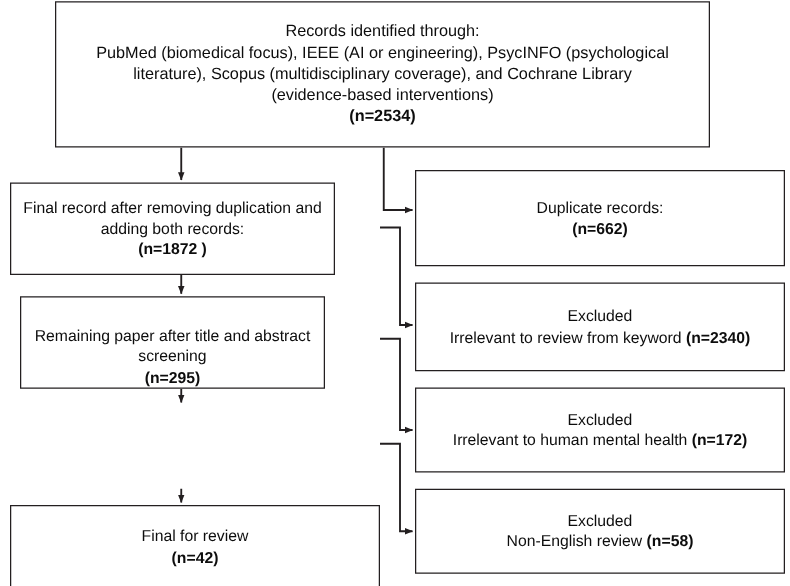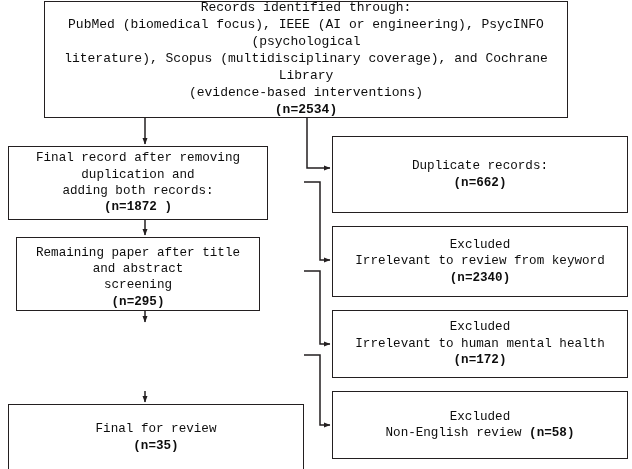--- a/index.html
+++ b/index.html
@@ -32,21 +32,20 @@
     justify-content: center;
     text-align: center;
     color: #0d0d0d;
     line-height: 1.30;
     z-index: 2;
   }
   .node-text {
     display: block;
     padding: 0 6px;
     white-space: pre-line;
-    font-family: Liberation Mono, monospace;
   }
   .bold { font-weight: bold; }
   
   #box-identified {
     left: 44px;  top: 1px;   width: 524px; height: 117px;
     font-size: 13.0px;
   }
   
   #box-final-record {
     left: 8px;   top: 146px; width: 260px; height: 74px;
@@ -123,21 +122,21 @@
 adding both records:</span><br><span class="bold">(n=1872 )</span></span>
   </div>
 
   <div class="node" id="box-title-abstract">
     <span class="node-text"><span>Remaining paper after title and abstract
 screening</span><br><span class="bold">(n=295)</span></span>
   </div>
 
 
   <div class="node" id="box-final-review">
-    <span class="node-text"><span>Final for review</span><br><span class="bold">(n=35)</span></span>
+    <span class="node-text"><span>Final for review</span><br><span class="bold">(n=42)</span></span>
   </div>
 
   <div class="node" id="box-duplicates">
     <span class="node-text"><span>Duplicate records:</span><br><span class="bold">(n=662)</span></span>
   </div>
 
   <div class="node" id="box-excl-keyword">
     <span class="node-text"><span>Excluded</span><br><span>Irrelevant to review from keyword </span><span class="bold">(n=2340)</span></span>
   </div>
 

